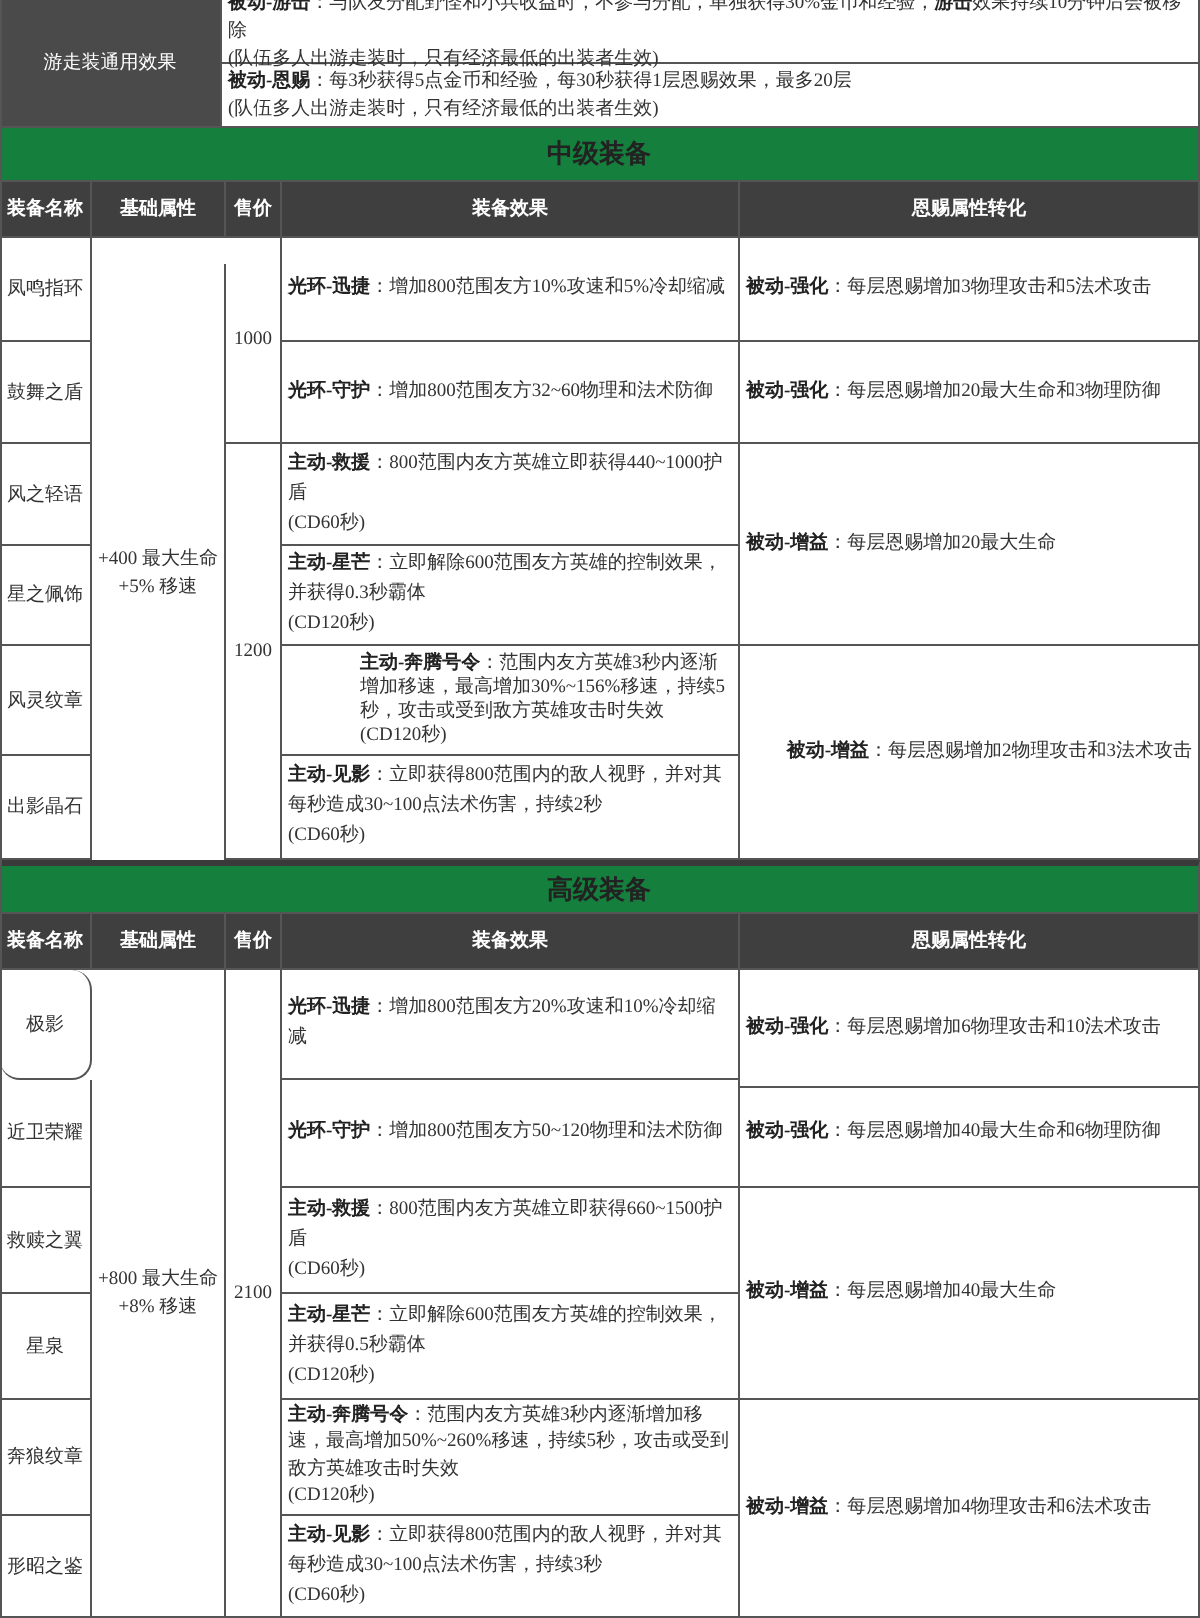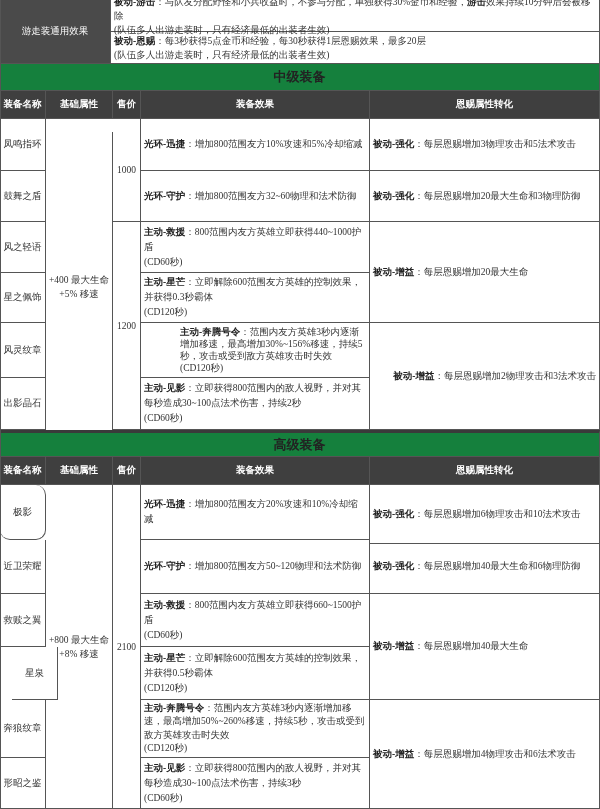--- a/index.html
+++ b/index.html
@@ -136,21 +136,21 @@
 
 <div class="cell center" style="left:0;top:485px;width:46px;height:55px;border-radius:10px;">
     <span>极影</span>
   </div>
 <div class="cell center" style="left:0;top:540px;width:46px;height:54px;">
     <span>近卫荣耀</span>
   </div>
 <div class="cell center" style="left:0;top:594px;width:46px;height:53px;">
     <span>救赎之翼</span>
   </div>
-<div class="cell center" style="left:12px;top:647px;width:46px;height:53px;justify-content:center;">
+<div class="cell center" style="left:0;top:647px;width:46px;height:53px;justify-content:center;">
     <span>星泉</span>
   </div>
 <div class="cell center" style="left:0;top:700px;width:46px;height:58px;">
     <span>奔狼纹章</span>
   </div>
 <div class="cell center" style="left:0;top:758px;width:46px;height:51px;">
     <span>形昭之鉴</span>
   </div>
 
 <div class="cell center" style="left:46px;top:485px;width:67px;height:324px;">

